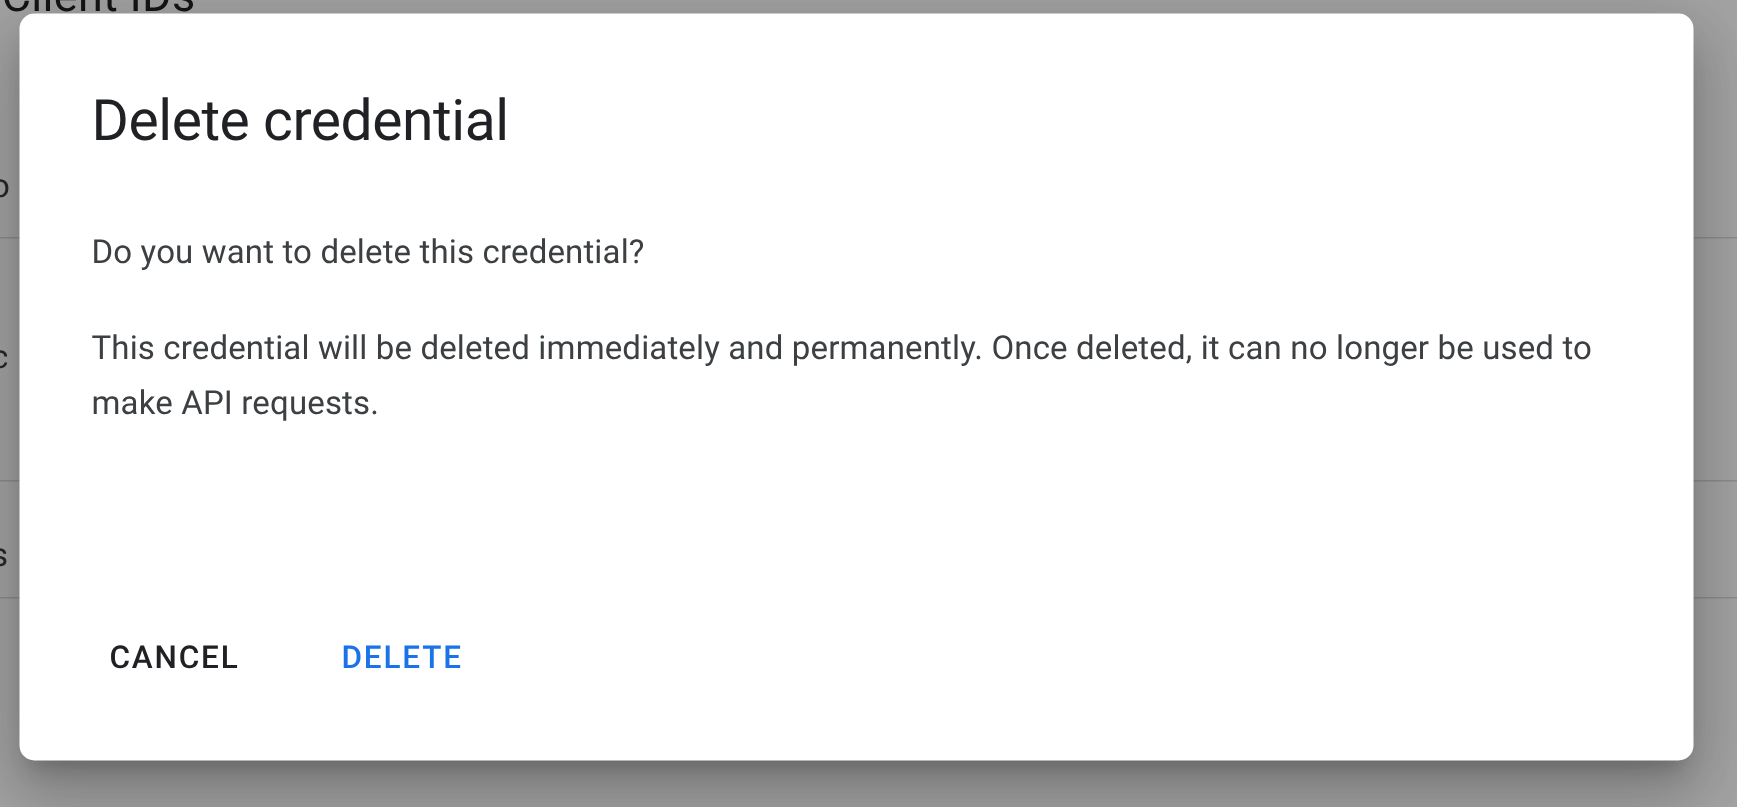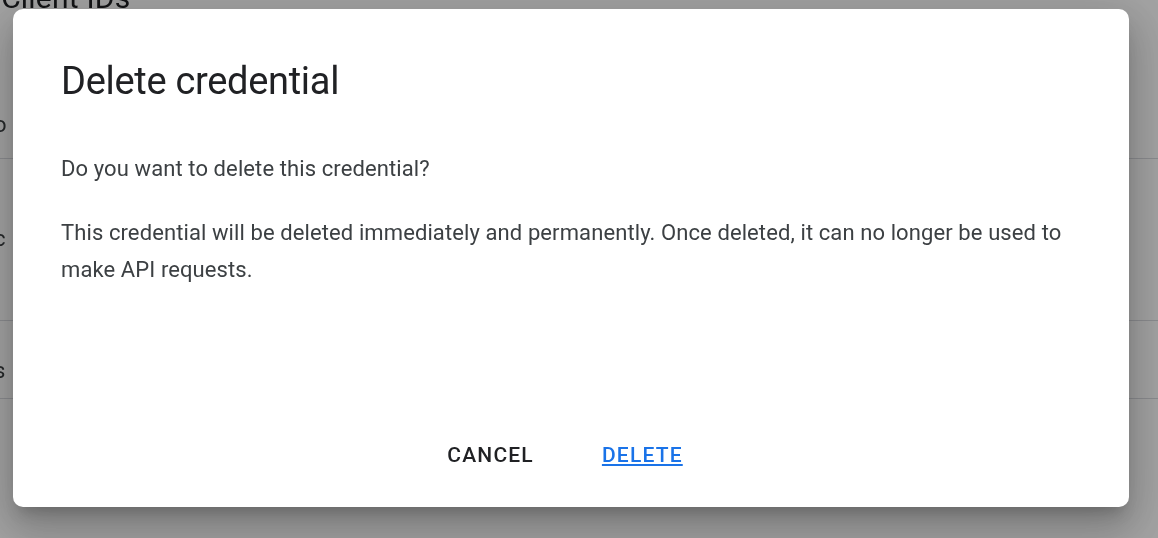--- a/index.html
+++ b/index.html
@@ -58,21 +58,21 @@
     }
     .dialog {
       position: absolute;
       top: 9px;
       left: 13px;
       width: 1116px;
       height: 498px;
       background: #fff;
       border-radius: 10px;
       box-shadow: 0 11px 15px -7px rgba(0,0,0,0.2), 0 24px 38px 3px rgba(0,0,0,0.14), 0 9px 46px 8px rgba(0,0,0,0.12);
-      padding: 40px 48px 24px 48px;
+      padding: 40px 48px 40px 48px;
       display: flex;
       flex-direction: column;
     }
     .dialog-title {
       font-size: 38px;
       font-weight: 400;
       color: #202124;
       margin-bottom: 48px;
       letter-spacing: -0.3px;
       margin-top: 10px;
@@ -82,41 +82,40 @@
     }
     .dialog-body p {
       font-size: 22px;
       line-height: 1.65;
       color: #3c4043;
       margin-bottom: 28px;
       letter-spacing: 0.1px;
     }
     .dialog-actions {
       display: flex;
-      justify-content: center;
+      justify-content: flex-start;
       gap: 44px;
       padding-right: 12px;
       padding-bottom: 8px;
     }
     .btn {
       background: none;
       border: none;
       font-family: inherit;
       font-size: 21px;
       font-weight: 500;
       letter-spacing: 1.2px;
       cursor: pointer;
       padding: 8px 12px;
     }
     .btn-cancel {
       color: #202124;
     }
     .btn-delete {
       color: #1a73e8;
-      text-decoration: underline;
     }
   </style>
 </head>
 <body>
 
 <div class="backdrop">
   <div class="backdrop-header">OAuth 2.0 Client IDs</div>
   <div class="backdrop-text" style="top:112px;">o</div>
   <div class="backdrop-row" style="top:158px;"></div>
   <div class="backdrop-text" style="top:226px;">c</div>

